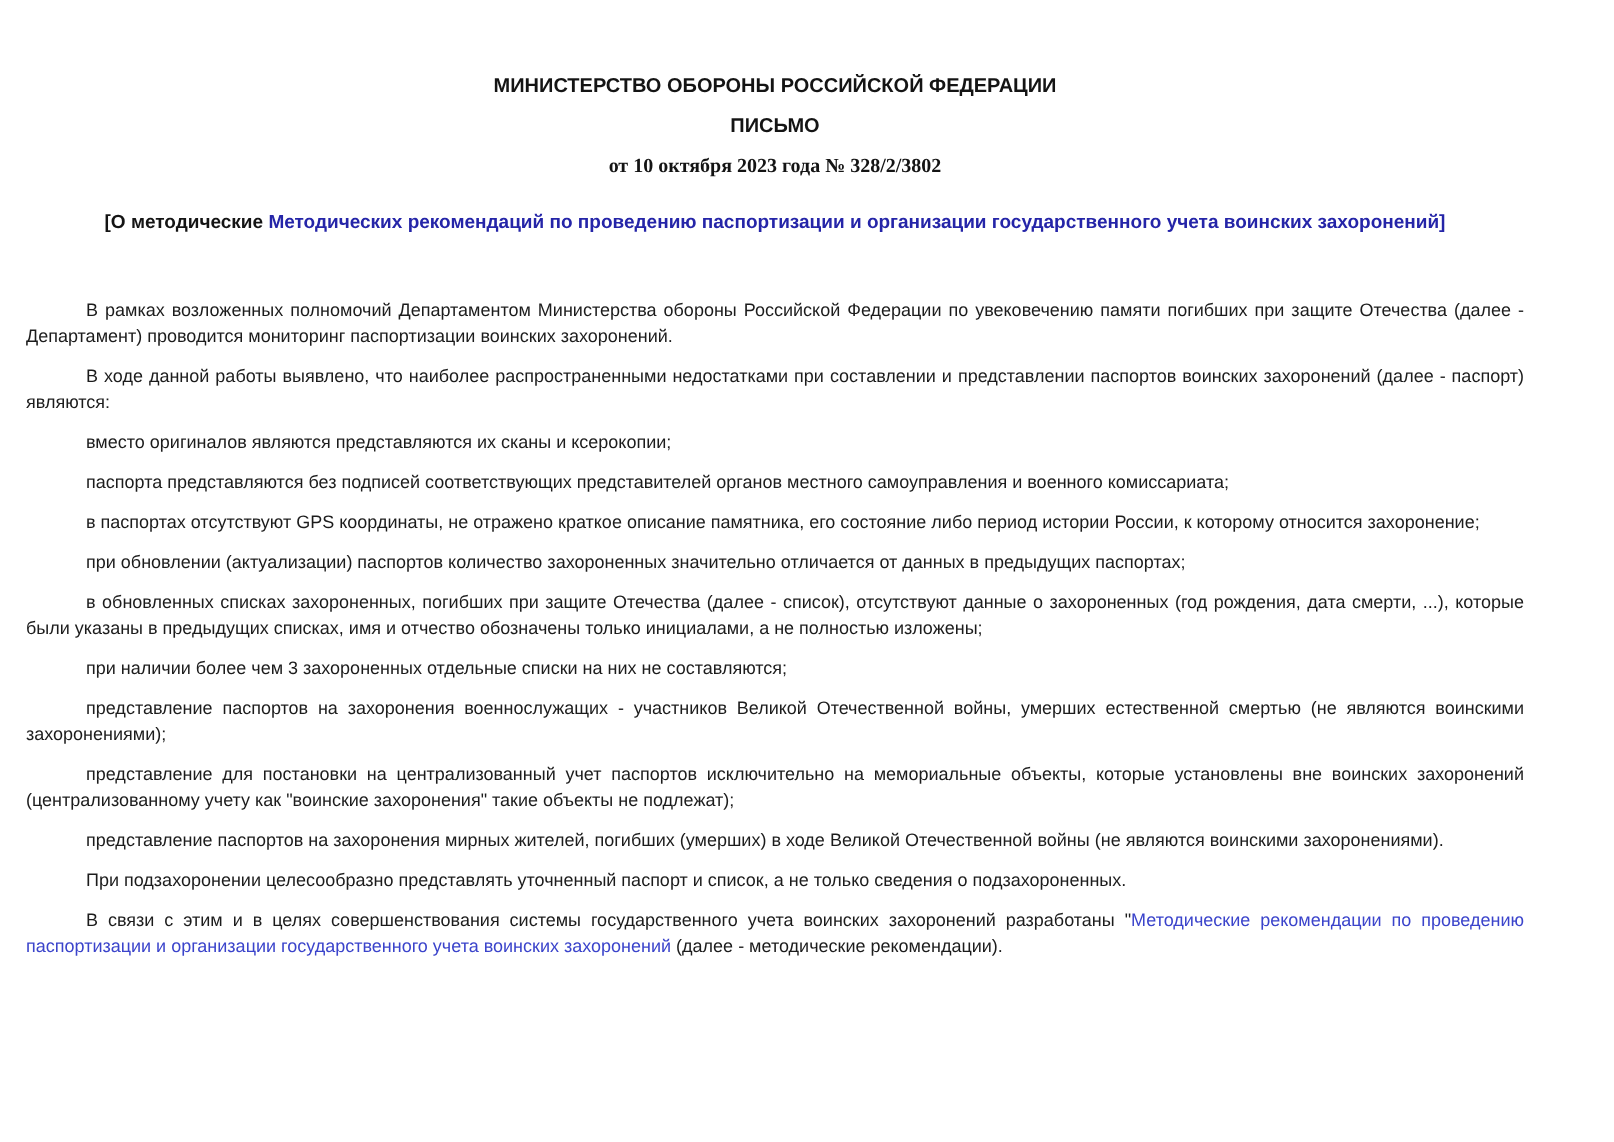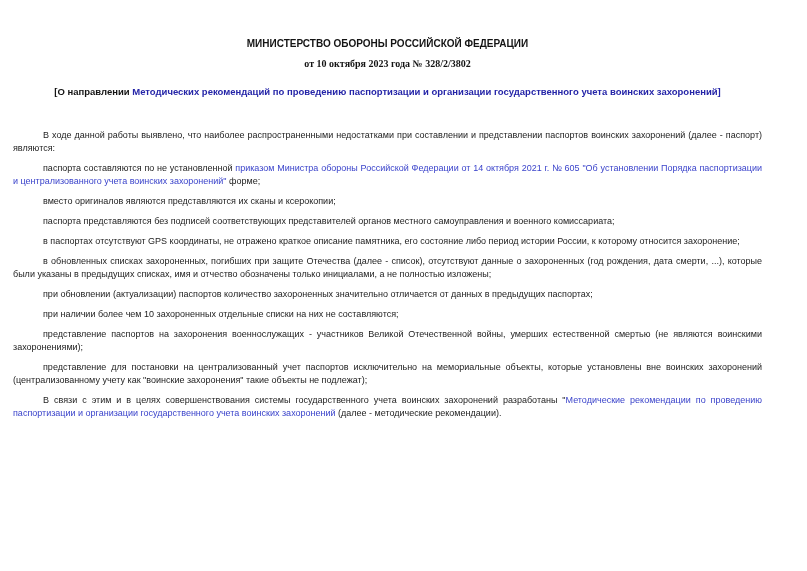--- a/index.html
+++ b/index.html
@@ -59,48 +59,51 @@
     cursor: pointer;
   }
 </style>
 </head>
 <body>
 
 <div class="page">
 
   <div class="doc-header">
     <p class="hdr">МИНИСТЕРСТВО ОБОРОНЫ РОССИЙСКОЙ ФЕДЕРАЦИИ</p>
+    <p class="hdr">ПИСЬМО</p>
     <p class="hdr date">от 10 октября 2023 года № 328/2/3802</p>
   </div>
 
-  <p class="doc-title"><span>[О направлении </span><span class="title-link">Методических рекомендаций по проведению паспортизации и организации государственного учета воинских захоронений]</span></p>
+  <p class="doc-title"><span>[О методические </span><span class="title-link">Методических рекомендаций по проведению паспортизации и организации государственного учета воинских захоронений]</span></p>
 
   <div class="doc-body">
 
+    <p class="para"><span>В рамках возложенных полномочий Департаментом Министерства обороны Российской Федерации по увековечению памяти погибших при защите Отечества (далее - Департамент) проводится мониторинг паспортизации воинских захоронений.</span></p>
 
     <p class="para"><span>В ходе данной работы выявлено, что наиболее распространенными недостатками при составлении и представлении паспортов воинских захоронений (далее - паспорт) являются:</span></p>
 
 
-    <p class="para"><span>паспорта составляются по не установленной </span><span class="link">приказом Министра обороны Российской Федерации от 14 октября 2021 г. № 605 "Об установлении Порядка паспортизации и централизованного учета воинских захоронений"</span><span> форме;</span></p>
 
     <p class="para"><span>вместо оригиналов являются представляются их сканы и ксерокопии;</span></p>
 
     <p class="para"><span>паспорта представляются без подписей соответствующих представителей органов местного самоуправления и военного комиссариата;</span></p>
 
 
     <p class="para"><span>в паспортах отсутствуют GPS координаты, не отражено краткое описание памятника, его состояние либо период истории России, к которому относится захоронение;</span></p>
 
+    <p class="para"><span>при обновлении (актуализации) паспортов количество захороненных значительно отличается от данных в предыдущих паспортах;</span></p>
+
     <p class="para"><span>в обновленных списках захороненных, погибших при защите Отечества (далее - список), отсутствуют данные о захороненных (год рождения, дата смерти, ...), которые были указаны в предыдущих списках, имя и отчество обозначены только инициалами, а не полностью изложены;</span></p>
 
-    <p class="para"><span>при обновлении (актуализации) паспортов количество захороненных значительно отличается от данных в предыдущих паспортах;</span></p>
-
-    <p class="para"><span>при наличии более чем 10 захороненных отдельные списки на них не составляются;</span></p>
+    <p class="para"><span>при наличии более чем 3 захороненных отдельные списки на них не составляются;</span></p>
 
     <p class="para"><span>представление паспортов на захоронения военнослужащих - участников Великой Отечественной войны, умерших естественной смертью (не являются воинскими захоронениями);</span></p>
 
     <p class="para"><span>представление для постановки на централизованный учет паспортов исключительно на мемориальные объекты, которые установлены вне воинских захоронений (централизованному учету как "воинские захоронения" такие объекты не подлежат);</span></p>
 
+    <p class="para"><span>представление паспортов на захоронения мирных жителей, погибших (умерших) в ходе Великой Отечественной войны (не являются воинскими захоронениями).</span></p>
 
+    <p class="para"><span>При подзахоронении целесообразно представлять уточненный паспорт и список, а не только сведения о подзахороненных.</span></p>
 
     <p class="para"><span>В связи с этим и в целях совершенствования системы государственного учета воинских захоронений разработаны "</span><span class="link">Методические рекомендации по проведению паспортизации и организации государственного учета воинских захоронений</span><span> (далее - методические рекомендации).</span></p>
 
   </div>
 </div>
 
 </body></html>

